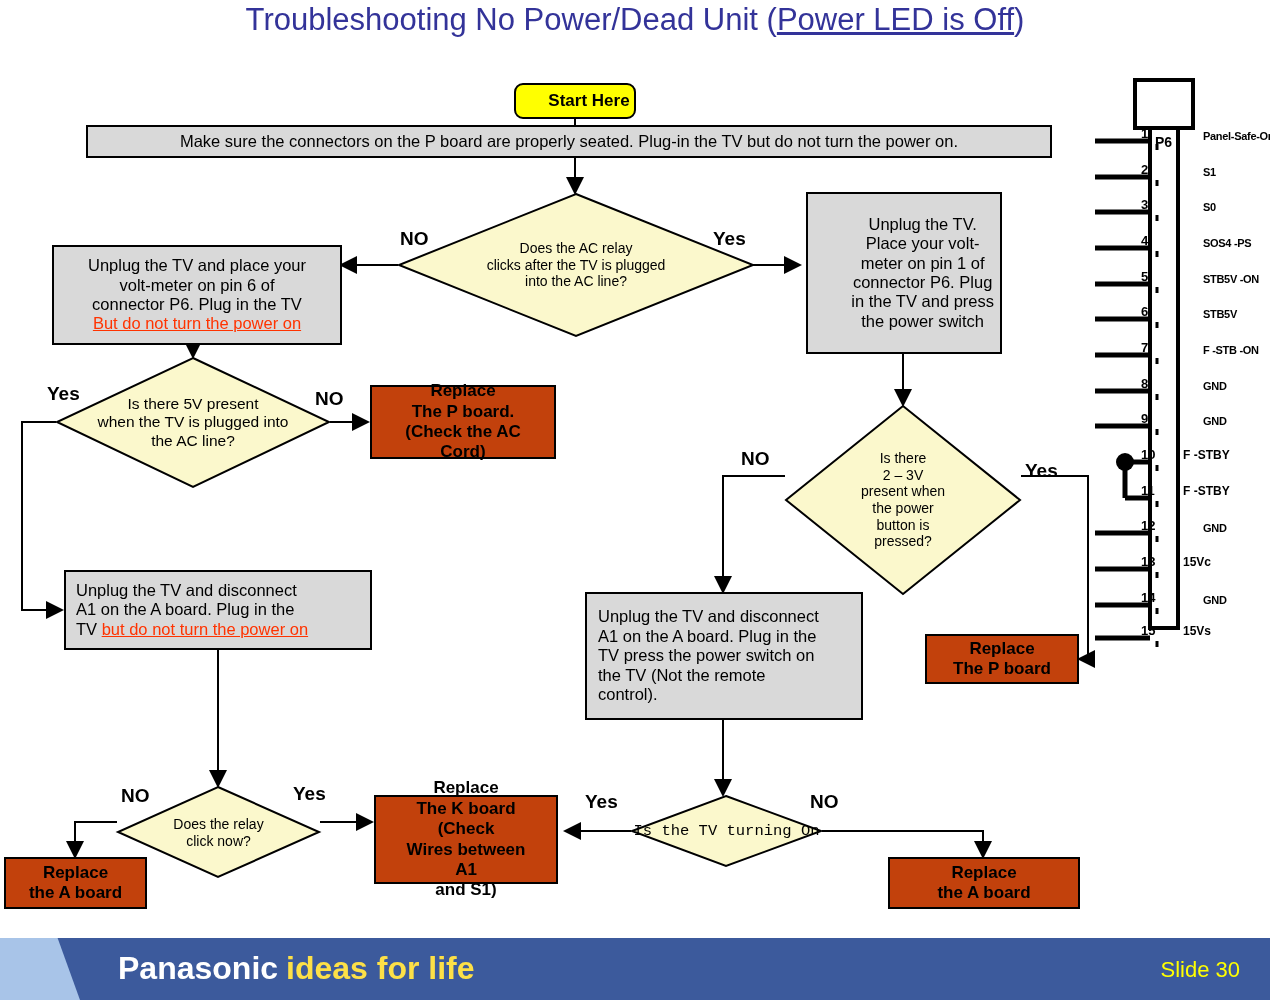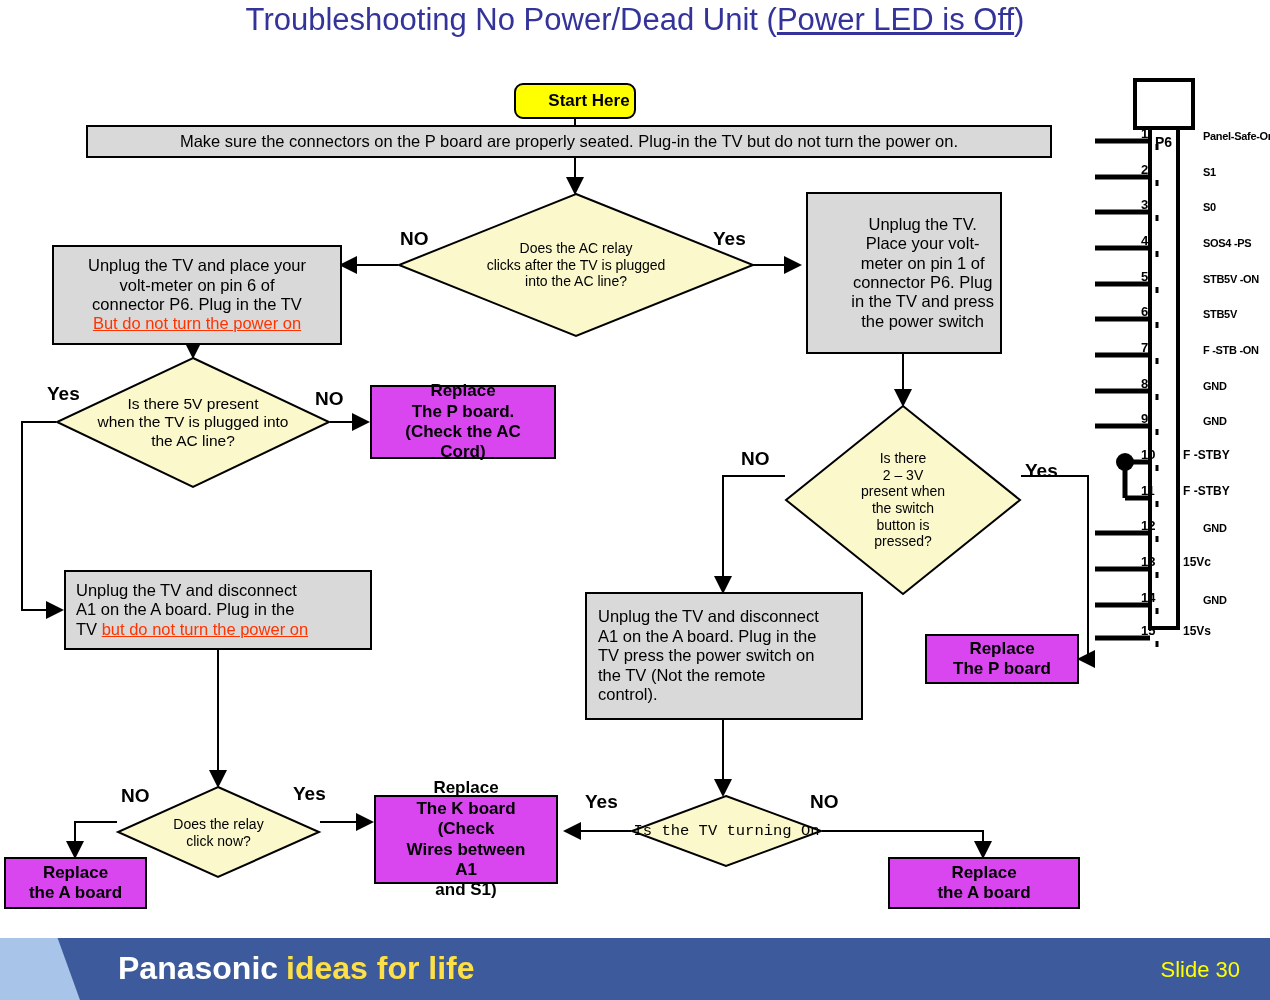--- a/index.html
+++ b/index.html
@@ -56,21 +56,21 @@
   }
   .term {
     background: #ffff00;
     border: 2px solid #000000;
     border-radius: 9px;
     font-weight: bold;
     font-size: 17px;
     padding-left: 28px;
   }
   .repl {
-    background: #d946ef;
+    background: #c2410c;
     border: 2px solid #000000;
     font-weight: bold;
     font-size: 17px;
     line-height: 1.2;
     padding: 2px 18px;
   }
   .diamond-wrap {
     position: absolute;
   }
   .diamond-wrap svg {
@@ -312,21 +312,21 @@
 
   <div class="diamond-wrap" style="left:785px; top:405px; width:236px; height:190px;">
     <svg width="236" height="190" viewBox="0 0 236 190">
       <polygon points="118,1 235,95 118,189 1,95" fill="#fbf8cc" stroke="#000" stroke-width="2"></polygon>
     </svg>
     <div class="diamond-txt">
       <div>
         <div>Is there</div>
         <div>2 – 3V</div>
         <div>present when</div>
-        <div>the switch</div>
+        <div>the power</div>
         <div>button is</div>
         <div>pressed?</div>
       </div>
     </div>
   </div>
   <div class="blabel" style="left:741px; top:448px;">NO</div>
   <div class="blabel" style="left:1025px; top:460px;">Yes</div>
 
   <div class="node repl" style="left:925px; top:634px; width:154px; height:50px;">
     <div>

